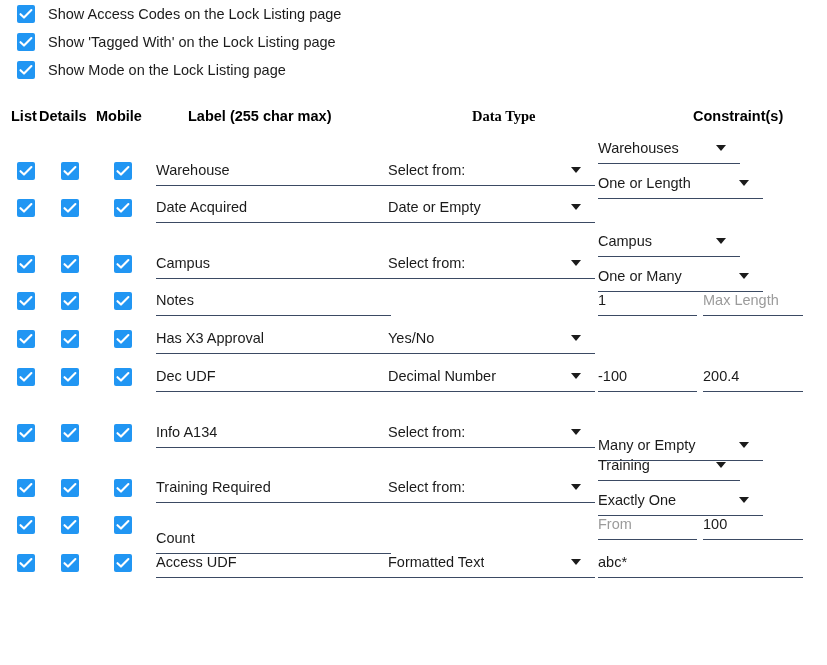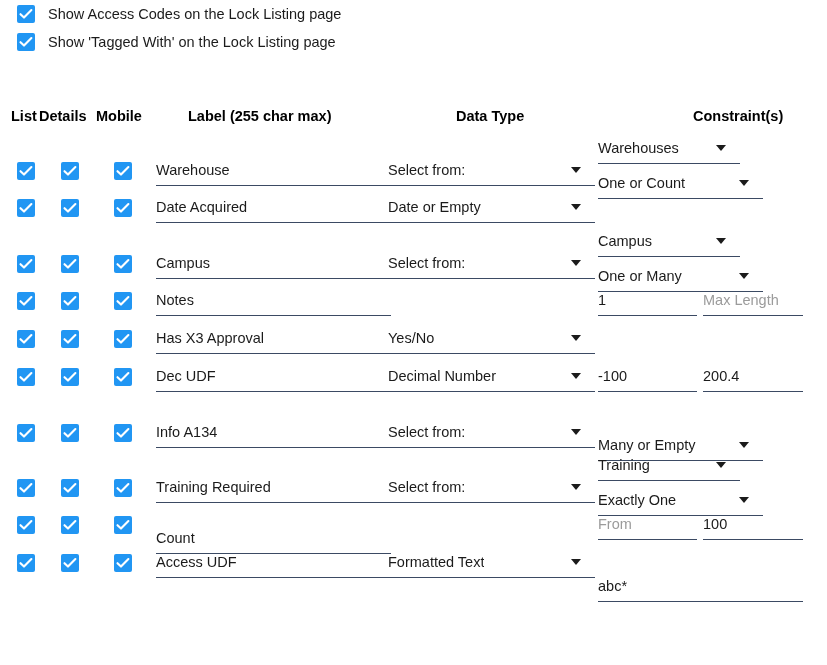--- a/index.html
+++ b/index.html
@@ -47,21 +47,21 @@
     height: 30px;
     font-size: 14.5px;
     font-weight: bold;
     color: #000;
   }
   .hdr > span { position: absolute; top: 0; white-space: nowrap; }
   .h-list    { left: 11px; }
   .h-details { left: 39px; }
   .h-mobile  { left: 96px; }
   .h-label   { left: 188px; }
-  .h-dtype   { left: 456px; }
+  .h-dtype   { left: 472px; font-family: Liberation Serif, serif; }
   .h-cons    { left: 693px; }
 
   
   .row { position: relative; width: 827px; }
   .row.h1 { height: 55px; }
   .row.h2 { height: 38px; }
 
   .row .cbw { position: absolute; }
   .cb-list    { left: 17px; }
   .cb-details { left: 61px; }
@@ -81,21 +81,21 @@
   }
   .fld.ph { color: #9b9b9b; }
 
   .f-label { left: 150px; width: 235px; margin-left: 6px; }
   .f-dtype { left: 388px; width: 207px; cursor: pointer; text-align: center; }
 
   .f-c1    { left: 598px; width: 142px; cursor: pointer; }
   .f-c2    { left: 598px; width: 165px; cursor: pointer; }
   .f-num1  { left: 598px; width: 99px; }
   .f-num2  { left: 703px; width: 100px; }
-  .f-wide  { left: 598px; width: 205px; margin-top: 24px; }
+  .f-wide  { left: 598px; width: 205px; }
 
   .caret {
     margin-left: auto;
     width: 0; height: 0;
     border-left: 5.5px solid transparent;
     border-right: 5.5px solid transparent;
     border-top: 6.5px solid #1b1b1b;
     flex: 0 0 auto;
   }
   .f-dtype .caret { margin-right: 14px; }
@@ -115,20 +115,26 @@
               <path d="M1.5 6.2 L5 9.6 L12.4 2.0" fill="none" stroke="#ffffff" stroke-width="2.1" stroke-linecap="round" stroke-linejoin="round"></path>
             </svg></span></span>
         <span class="opt-label">Show Access Codes on the Lock Listing page</span>
       </div>
       <div class="opt-row">
         <span class="cb"><span><svg width="14" height="12" viewBox="0 0 14 12" aria-hidden="true">
               <path d="M1.5 6.2 L5 9.6 L12.4 2.0" fill="none" stroke="#ffffff" stroke-width="2.1" stroke-linecap="round" stroke-linejoin="round"></path>
             </svg></span></span>
         <span class="opt-label">Show 'Tagged With' on the Lock Listing page</span>
       </div>
+      <div class="opt-row">
+        <span class="cb"><span><svg width="14" height="12" viewBox="0 0 14 12" aria-hidden="true">
+              <path d="M1.5 6.2 L5 9.6 L12.4 2.0" fill="none" stroke="#ffffff" stroke-width="2.1" stroke-linecap="round" stroke-linejoin="round"></path>
+            </svg></span></span>
+        <span class="opt-label">Show Mode on the Lock Listing page</span>
+      </div>
     </div>
 
   <div class="tbl">
     <div class="hdr">
       <span class="h-list">List</span>
       <span class="h-details">Details</span>
       <span class="h-mobile">Mobile</span>
       <span class="h-label">Label (255 char max)</span>
       <span class="h-dtype">Data Type</span>
       <span class="h-cons">Constraint(s)</span>
@@ -149,21 +155,21 @@
           </span>
           <span class="fld f-dtype" style="top:18px">
             <span class="txt">Select from:</span>
             <span class="caret"></span>
           </span>
           <span class="fld f-c1" style="top:-4px">
             <span class="txt">Warehouses</span>
             <span class="caret"></span>
           </span>
           <span class="fld f-c2" style="top:31px">
-            <span class="txt">One or Count</span>
+            <span class="txt">One or Length</span>
             <span class="caret"></span>
           </span>
         </div>
         <div class="row h2">
           <span class="cbw cb-list" style="top:6px"><span class="cb"><span><svg width="14" height="12" viewBox="0 0 14 12" aria-hidden="true">
                   <path d="M1.5 6.2 L5 9.6 L12.4 2.0" fill="none" stroke="#ffffff" stroke-width="2.1" stroke-linecap="round" stroke-linejoin="round"></path>
                 </svg></span></span></span>
           <span class="cbw cb-details" style="top:6px"><span class="cb"><span><svg width="14" height="12" viewBox="0 0 14 12" aria-hidden="true">
                   <path d="M1.5 6.2 L5 9.6 L12.4 2.0" fill="none" stroke="#ffffff" stroke-width="2.1" stroke-linecap="round" stroke-linejoin="round"></path>
                 </svg></span></span></span>

